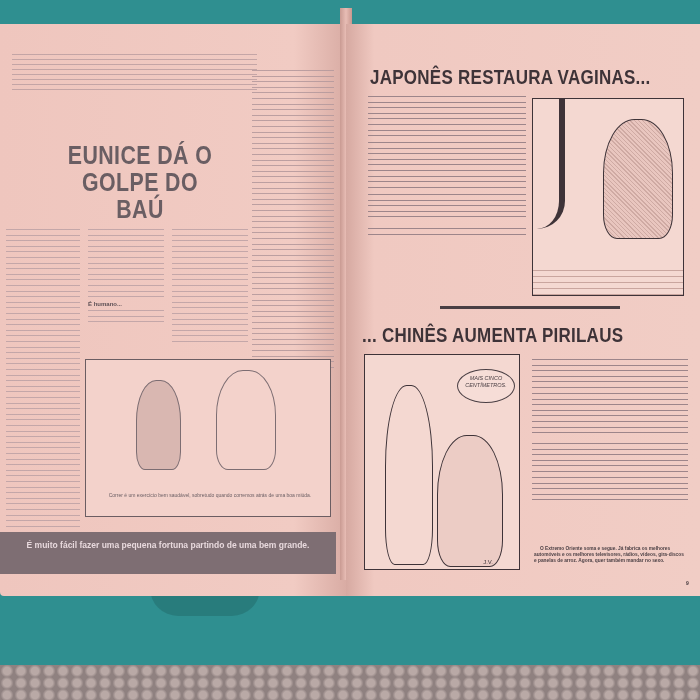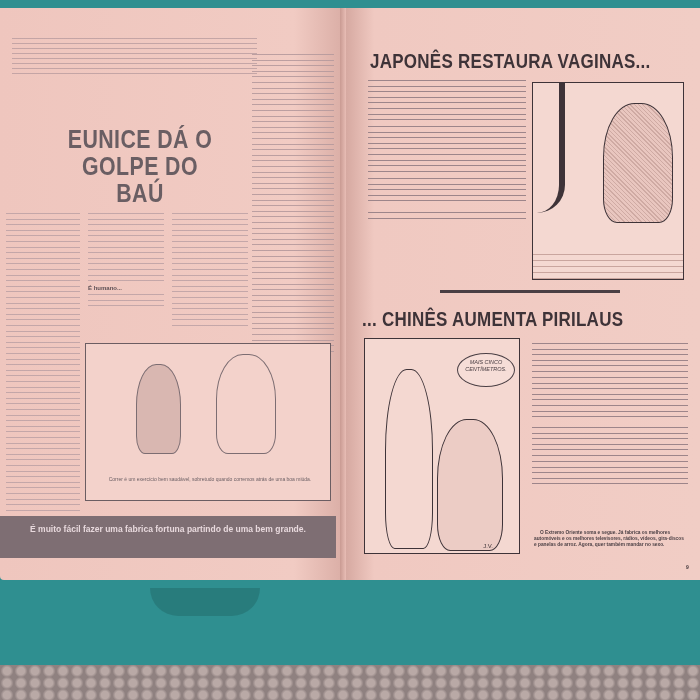--- a/index.html
+++ b/index.html
@@ -11,21 +11,21 @@
   }
   .cloth {
     position: absolute; left: 0; right: 0; top: 665px; height: 35px;
     background:
       radial-gradient(circle at 50% 50%, #b9a9a6 40%, #8f8180 70%) 0 0 / 14px 12px;
   }
   .magazine {
     position: absolute; left: 0; top: 8px; width: 700px; height: 572px;
   }
   .page {
-    position: absolute; top: 0; height: 100%;
+    position: absolute; top: 16px; height: 100%;
     background: #efc8c0;
     color: #4a3f44;
     text-decoration: underline;
   }
   .page.left { left: 0; width: 346px; border-radius: 0 0 0 4px; background: linear-gradient(90deg,#efc6be 0%,#f1cbc3 85%,#d9aca4 100%); }
   .page.right { left: 346px; width: 354px; background: linear-gradient(90deg,#d6a9a1 0%,#f0c9c1 8%,#f1cdc5 100%); }
   .gutter { position: absolute; left: 340px; top: 0; width: 12px; height: 100%; background: linear-gradient(90deg,#c99a92,#e8bdb5,#c8988f); }
 
   .intro { position: absolute; left: 12px; top: 30px; width: 245px; font-size: 4.2px; line-height: 5.4px; color: #5a4c50; }
   .headline-eunice {
@@ -93,21 +93,21 @@
     <div class="col" style="left:172px;top:205px;width:76px;height:115px;">
       <span style="display:block;height:115px;background:repeating-linear-gradient(#bfa3a6 0 1px,transparent 1px 5.6px);opacity:.9"></span>
     </div>
 
     <div class="illus-box" style="left:85px;top:335px;width:246px;height:158px;">
       <div class="figure" style="left:50px;top:20px;width:45px;height:90px;border-color:#7c6d72;background:#d9b7b1;"></div>
       <div class="figure" style="left:130px;top:10px;width:60px;height:100px;border-color:#7c6d72;"></div>
     </div>
     <div class="caption" style="left:100px;top:468px;width:220px;">Correr é um exercício bem saudável, sobretudo quando corremos atrás de uma boa miúda.</div>
 
-    <div class="banner">É muito fácil fazer uma fabrica fortuna partindo de uma bem grande.</div>
+    <div class="banner">É muito fácil fazer uma pequena fortuna partindo de uma bem grande.</div>
   </div>
 
   <div class="gutter"></div>
 
   <div class="page right">
     <div class="hl-right" style="left:24px;top:42px;">JAPONÊS RESTAURA VAGINAS...</div>
 
     <div class="col" style="left:22px;top:72px;width:158px;height:165px;">
       <span style="display:block;height:40px;background:repeating-linear-gradient(#9d858a 0 1px,transparent 1px 5.6px)"></span>
       <span style="display:block;height:6px"></span>

